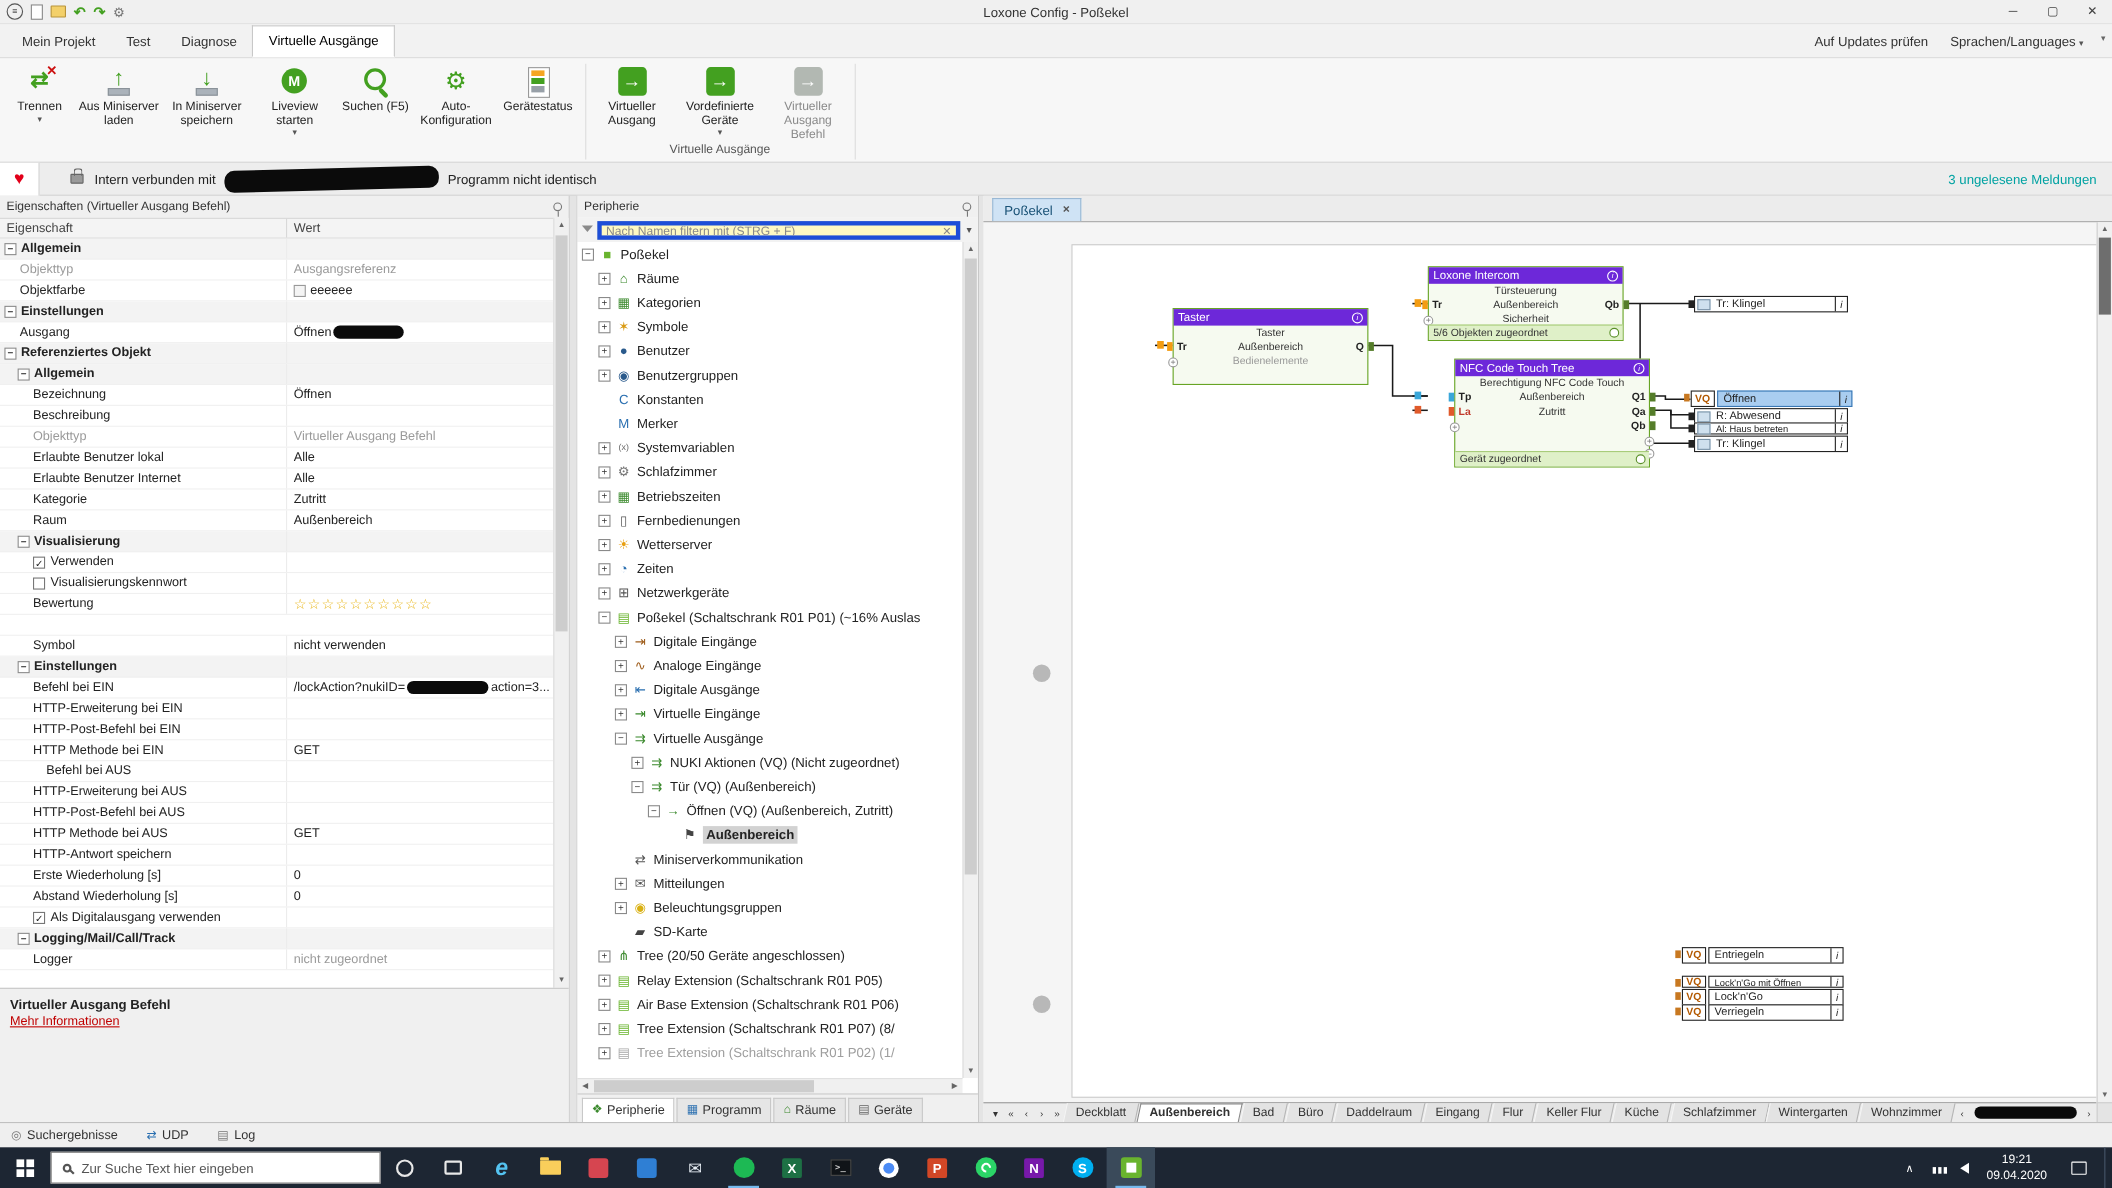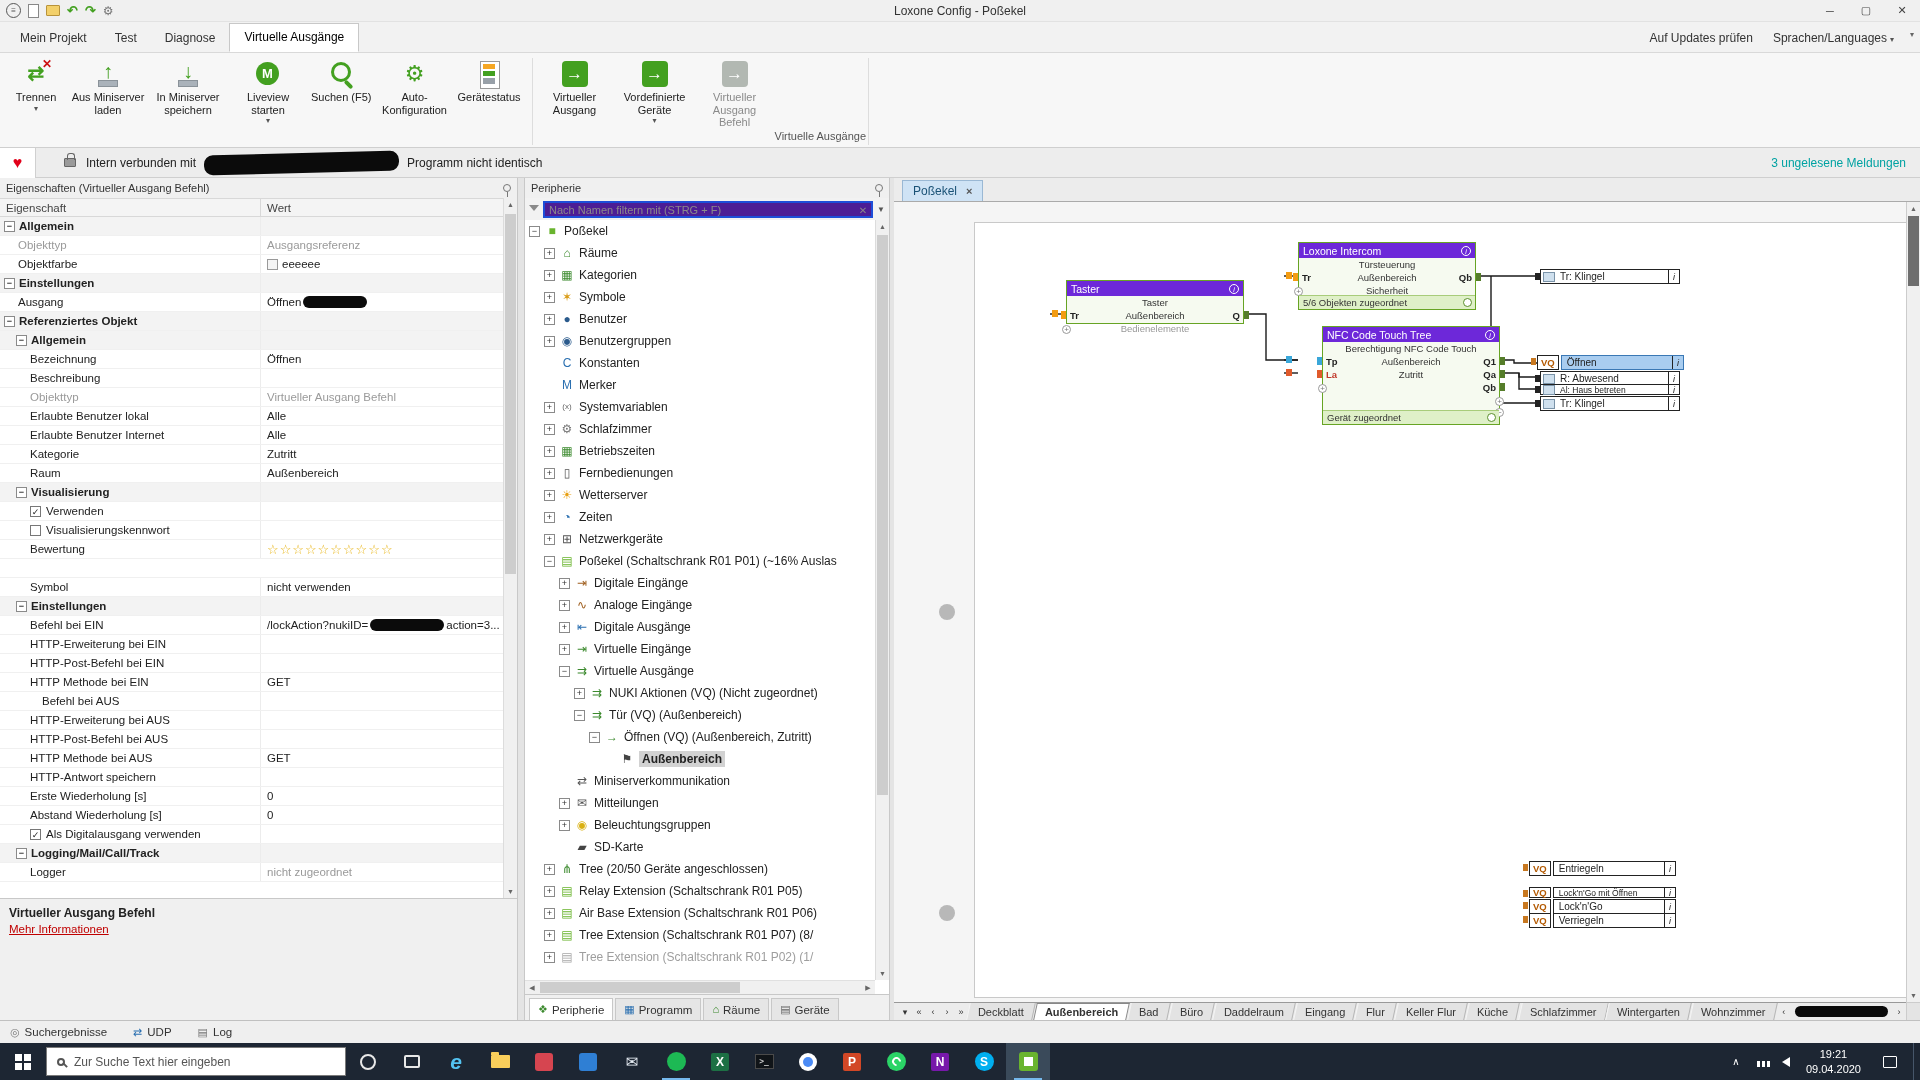--- a/index.html
+++ b/index.html
@@ -25,21 +25,21 @@
 #menubar-right{margin-left:auto;display:flex;gap:20px;padding-right:26px;font-size:12px;color:#333;align-items:center;padding-bottom:7px}
 .mr-caret{font-size:8px;color:#555;margin-left:3px}
 #ribbon-collapse{position:absolute;right:6px;top:30px;font-size:8px;color:#666}
 
 #ribbon{position:absolute;left:0;top:53px;width:1920px;height:95px;background:#f7f7f7;border-bottom:1px solid #cfcfcf;display:flex;align-items:flex-start;padding:5px 6px 0 4px}
 #ribbon-main{display:flex}
 .rbtn{min-width:64px;max-width:80px;display:flex;flex-direction:column;align-items:center;text-align:center;font-size:11px;color:#222;padding:2px 3px 0 3px}
 .rbtn .lbl{line-height:1.15;margin-top:3px}
 .rbtn.disabled{color:#8a8a8a}
 .caret{font-size:8px;color:#555;line-height:1;margin-top:1px}
-.rgroup{display:flex;flex-direction:row;border-left:1px solid #ddd;border-right:1px solid #ddd;margin-left:8px;padding:0 2px;height:87px}
+.rgroup{display:flex;flex-direction:column;border-left:1px solid #ddd;border-right:1px solid #ddd;margin-left:8px;padding:0 2px;height:87px}
 .rgroup-btns{display:flex}
 .rgroup-label{text-align:center;font-size:11px;color:#555;margin-top:auto;padding-bottom:3px}
 .ri{position:relative;width:34px;height:28px;flex:none}
 .disconnect-icon::before{content:"⇄";position:absolute;left:0;right:0;text-align:center;font-size:20px;line-height:26px;color:#43a020;font-weight:bold}
 .disconnect-icon::after{content:"✕";position:absolute;right:1px;top:-3px;color:#cc1111;font-size:12px;font-weight:bold}
 .load-from-miniserver-icon::before,.save-to-miniserver-icon::before{position:absolute;left:0;right:0;text-align:center;font-size:20px;line-height:22px;color:#43a020;font-weight:bold}
 .load-from-miniserver-icon::before{content:"↑"}
 .save-to-miniserver-icon::before{content:"↓"}
 .load-from-miniserver-icon::after,.save-to-miniserver-icon::after{content:"";position:absolute;left:7px;right:7px;bottom:1px;height:5px;background:#aab2ba;border:1px solid #8a9299}
 .liveview-icon::before{content:"";position:absolute;left:5px;top:2px;width:23px;height:23px;border-radius:50%;background:#43a020}
@@ -85,21 +85,21 @@
 #props-foot{position:absolute;left:0;right:0;bottom:0;height:122px;border-top:1px solid #c8c8c8;background:#f0f0f0;padding:7px 9px}
 #props-foot .ft{font-weight:bold;font-size:12px}
 #props-foot .fl{color:#c00000;text-decoration:underline;font-size:11.5px;margin-top:3px;display:inline-block}
 #split1{position:absolute;left:518px;top:178px;width:6px;height:842px;background:#e4e4e4}
 #split2{position:absolute;left:890px;top:178px;width:4px;height:842px;background:#e4e4e4}
 
 #periph{position:absolute;left:524px;top:178px;width:366px;height:842px;background:#fff;border-left:1px solid #c8c8c8;border-right:1px solid #c8c8c8}
 #periph .panel-head{background:#f0f0f0}
 #filterrow{position:absolute;top:20px;left:0;right:0;height:22px;background:#f2f2f2;display:flex;align-items:center;padding:0 4px;gap:4px}
 .funnel{width:0;height:0;border-left:5px solid transparent;border-right:5px solid transparent;border-top:6px solid #8a8a8a;position:relative;top:-1px}
-#filterbox{flex:1;height:17px;background:#4c1d95;border:2px solid #1d4ed8;display:flex;align-items:flex-end;padding:0 4px;font-size:11px;color:#8a8a8a;overflow:hidden;white-space:nowrap}
+#filterbox{flex:1;height:17px;background:#fef9c3;border:4px solid #1d4ed8;display:flex;align-items:flex-start;padding:0 4px;font-size:11px;color:#8a8a8a;overflow:hidden;white-space:nowrap}
 #filterbox .x{margin-left:auto;color:#888;font-size:10px}
 .fdrop{color:#555;font-size:8px}
 #tree{position:absolute;top:42px;left:0;right:14px;bottom:40px;overflow:hidden;background:#fff;font-size:12px}
 .trow{height:22px;display:flex;align-items:center;white-space:nowrap;overflow:hidden}
 .trow.gray{color:#9e9e9e}
 .texp{width:11px;height:11px;border:1px solid #8a8a8a;background:#fff;font-size:9px;line-height:9px;text-align:center;color:#333;margin-right:4px;flex:none}
 .ticn{width:16px;text-align:center;margin-right:4px;flex:none;font-size:12px;line-height:1}
 .tsel{background:#d2d2d2;font-weight:bold;padding:1px 3px}
 #tree-vscroll{position:absolute;top:42px;right:0;width:14px;bottom:40px;background:#f0f0f0;border-left:1px solid #dcdcdc}
 #tree-vthumb{position:absolute;left:1px;right:1px;top:15px;height:560px;background:#cdcdcd}
@@ -822,21 +822,21 @@
           <path d="M156,112 H172" fill="none" stroke="#1a1a1a" stroke-width="1.4"></path>
           <path d="M390,74 H404" fill="none" stroke="#1a1a1a" stroke-width="1.4"></path>
           <path d="M390,158 H404" fill="none" stroke="#1a1a1a" stroke-width="1.4"></path>
           <path d="M390,171 H404" fill="none" stroke="#1a1a1a" stroke-width="1.4"></path>
           <rect x="158" y="108" width="6" height="7" fill="#f39c12"></rect>
           <rect x="392" y="70" width="6" height="7" fill="#f39c12"></rect>
           <rect x="392" y="154" width="6" height="7" fill="#3aa7d9"></rect>
           <rect x="392" y="167" width="6" height="7" fill="#e05a2b"></rect>
         </svg>
       <div id="blocks">
-          <div class="blk" style="left: 172px; top: 78px; width: 178px; height: 44px;">
+          <div class="blk" style="left: 172px; top: 78px; width: 178px; height: 70px;">
             <div class="blk-h">
               <span>Taster</span>
               <span class="inf">i</span>
             </div>
             <div class="brow">
               <span class="bc">Taster</span>
             </div>
             <div class="brow">
               <span class="bl">Tr</span>
               <span class="bpin l" style="background: rgb(243, 156, 18); top: 2px;"></span>

